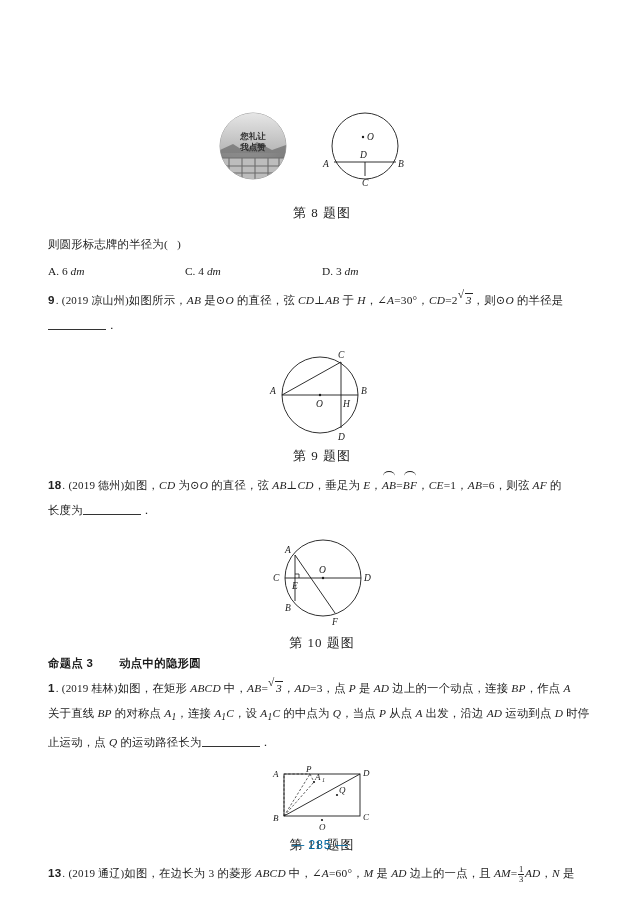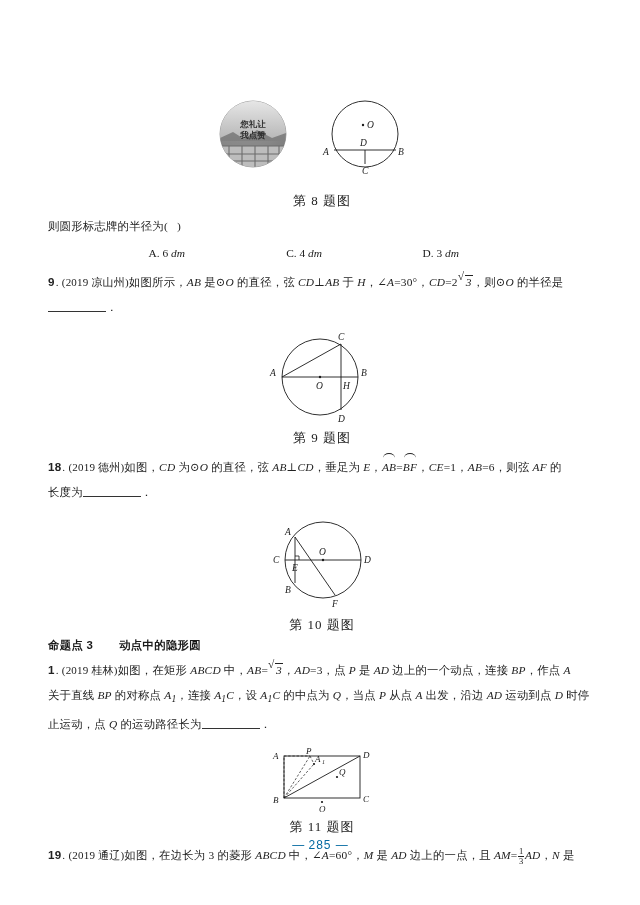--- a/index.html
+++ b/index.html
@@ -18,21 +18,21 @@
   .page {
     position: absolute;
     left: 0; top: 0;
     width: 640px;
     height: 905px;
     background: #fff;
   }
   .content {
     position: absolute;
     left: 48px;
-    top: 86px;
+    top: 98px;
     width: 548px;
   }
 
   
   .qline {
     font-size: 11.4px;
     line-height: 25px;
     letter-spacing: 0.2px;
     text-align: justify;
     color: #222;
@@ -102,21 +102,20 @@
   }
   .frac .num { display: block; padding: 0 1px; }
   .frac .den { display: block; border-top: 1px solid #222; padding: 0 1px; }
 
   
   .options {
     display: flex;
     font-size: 11.4px;
     line-height: 24px;
     margin-top: 2px;
-    text-align: right;
   }
   .options .opt { width: 25%; }
 
   
   .sec-head {
     font-family: "Liberation Sans", sans-serif;
     font-weight: bold;
     font-size: 11.4px;
     margin-top: 0;
     margin-bottom: 4px;
@@ -208,21 +207,21 @@
         <text x="150" y="34">O</text>
         <text x="106" y="61">A</text>
         <text x="181" y="61">B</text>
         <text x="145" y="80">C</text>
         <text x="143" y="52">D</text>
       </g>
     </svg>
     <div class="fig-cap">第 8 题图</div>
   </div>
 
-  <div class="qline" style="margin-top:4px;">
+  <div class="qline" style="margin-top:10px;">
     <span>则圆形标志牌的半径为(</span><span class="inline-space"></span><span class="inline-space"></span><span class="inline-space"></span><span>)</span>
   </div>
 
   <div class="options">
     <div class="opt">
       <span>A.</span>
       <span>6</span>
       <span class="it">dm</span>
     </div>
     <div class="opt">
@@ -337,21 +336,21 @@
         <text x="81" y="30">Q</text>
         <text x="61" y="67">O</text>
         <text x="57" y="17">A</text>
         <text x="64" y="19" font-size="6">1</text>
       </g>
     </svg>
     <div class="fig-cap">第 11 题图</div>
   </div>
 
   <div class="qline" style="margin-top:6px;">
-    <span class="qnum">19</span><span>.</span>
+    <span class="qnum">13</span><span>.</span>
     <span class="src">(2019 通辽)</span><span>如图，在边长为 3 的菱形 </span><span class="it">ABCD</span><span> 中，∠</span><span class="it">A</span><span>=60°，</span><span class="it">M</span><span> 是 </span><span class="it">AD</span><span> 边上的一点，且 </span><span class="it">AM</span><span>=</span><span class="frac"><span class="num">1</span><span class="den">3</span></span><span class="it">AD</span><span>，</span><span class="it">N</span><span> 是</span>
   </div>
 
 </div>
 
 <div class="footer">
   <span class="rule">—</span>
   <span>285</span>
   <span class="rule">—</span>
 </div>

